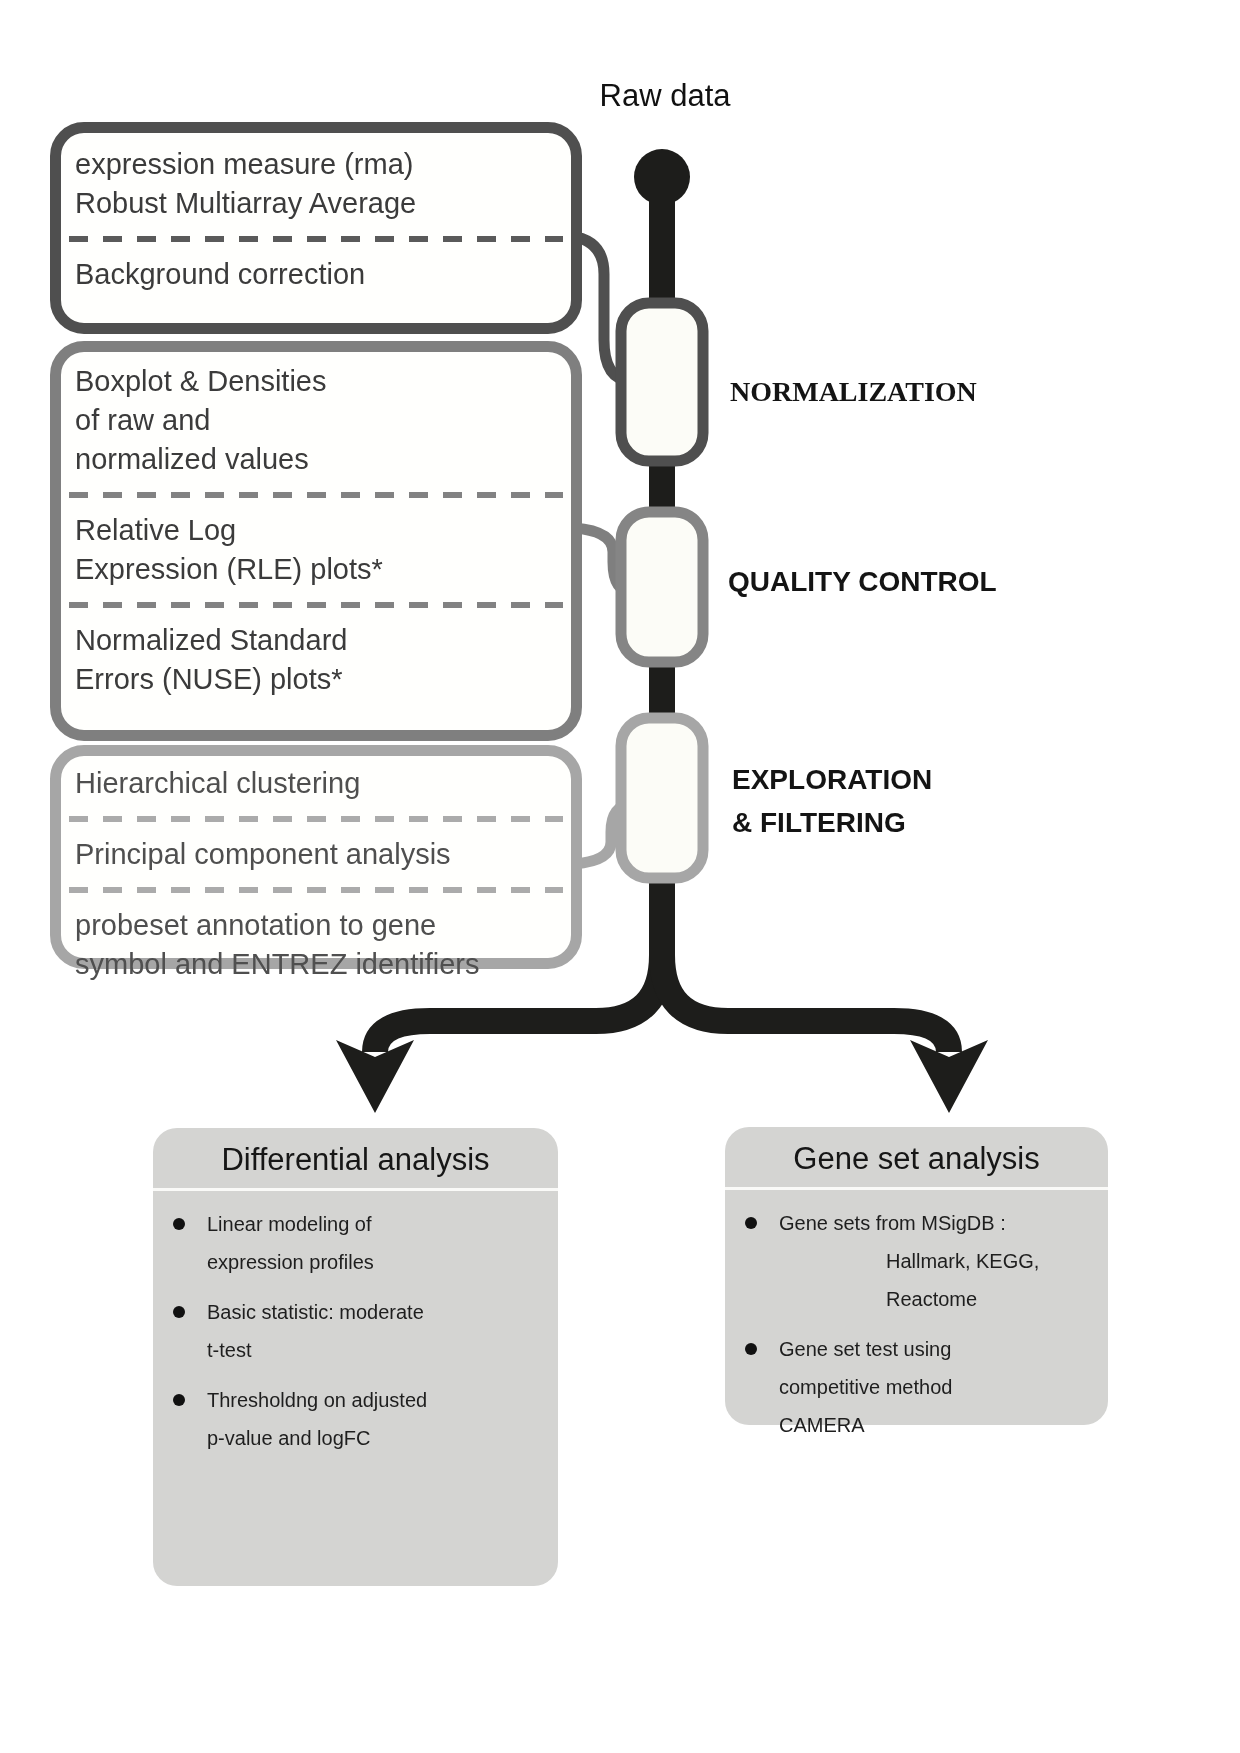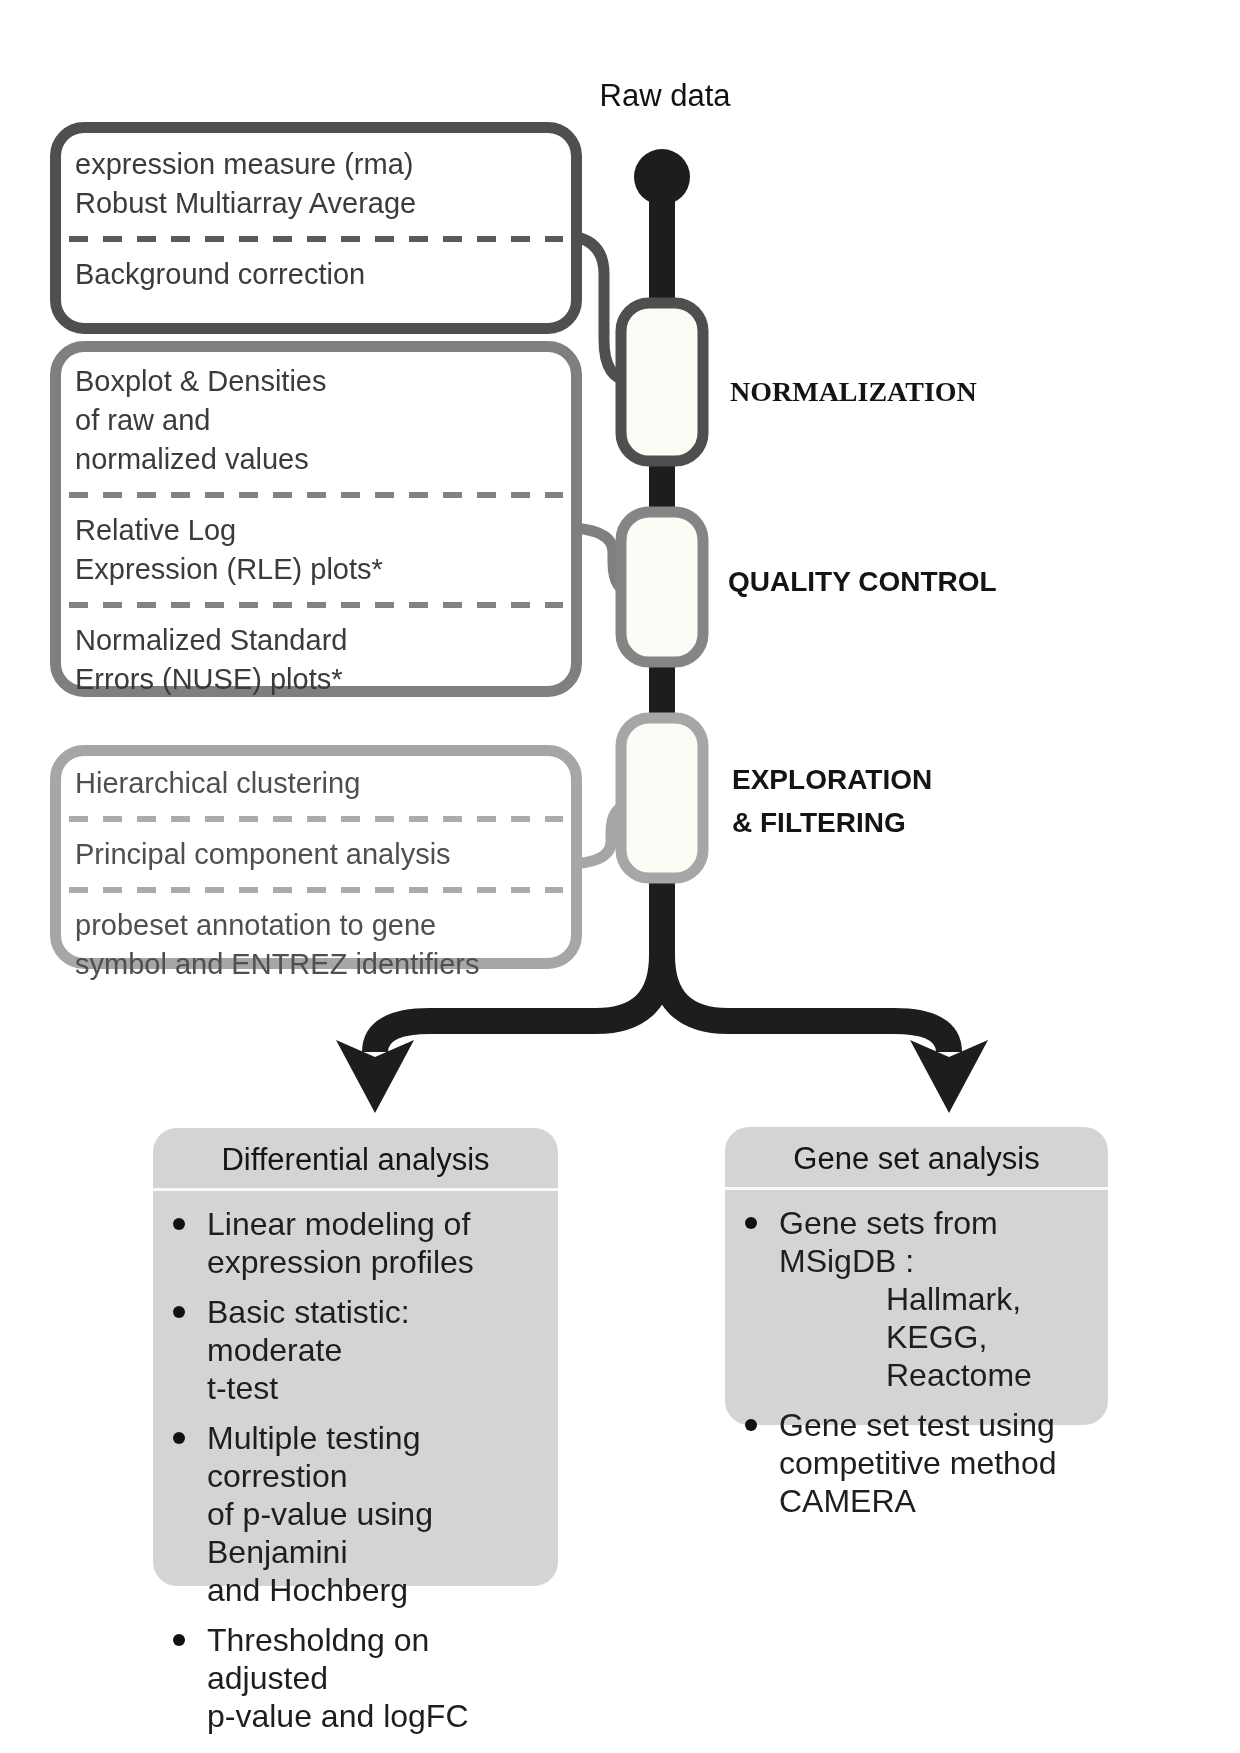--- a/index.html
+++ b/index.html
@@ -8,21 +8,21 @@
     font-family:"Liberation Sans", sans-serif;
   }
   #pipeline-svg{position:absolute;left:0;top:0;z-index:1;}
 
   
   .flowbox{
     position:absolute;left:50px;width:532px;background:#fffffd;
     border-radius:34px;box-sizing:border-box;z-index:2;
   }
   #box-normalization{top:122px;height:212px;border:11px solid #4f4f4f;}
-  #box-quality{top:341px;height:356px;border:11px solid #7f7f7f;}
+  #box-quality{top:341px;height:400px;border:11px solid #7f7f7f;}
   #box-exploration{top:745px;height:224px;border:11px solid #a6a6a6;}
   .row{padding:0 14px;font-size:29px;line-height:39px;color:#3b3b3b;}
   #box-exploration .row{color:#4f4f4f;}
   .row.first{padding-top:12px;}
   #box-quality .row.first{padding-top:10px;}
   #box-exploration .row.first{padding-top:8px;}
   .dashsep{height:6px;margin:13px 8px;}
   .dash-dark{background:repeating-linear-gradient(90deg,#5a5a5a 0 19px,transparent 19px 34px);}
   .dash-mid{background:repeating-linear-gradient(90deg,#828282 0 19px,transparent 19px 34px);}
   .dash-light{background:repeating-linear-gradient(90deg,#ababab 0 19px,transparent 19px 34px);}
@@ -45,21 +45,21 @@
     position:absolute;background:#d4d4d2;border-radius:24px;color:#1e1e1e;z-index:2;
     box-sizing:border-box;
   }
   #panel-differential{left:141px;top:1128px;width:405px;height:458px;margin-left:12px;}
   #panel-geneset{left:725px;top:1127px;width:383px;height:298px;}
   .panel-header{
     text-align:center;font-size:31px;padding-top:14px;height:46px;
     border-bottom:3px solid #fafaf8;color:#161616;
   }
   .bullets{padding:14px 6px 0 20px;}
-  .bullet{display:flex;margin-bottom:12px;font-size:32px;line-height:38px;}
+  .bullet{display:flex;margin-bottom:12px;font-size:20px;line-height:38px;}
   .bullet .dot{width:34px;flex:none;}
   .bullet .dot::before{
     content:"";display:block;width:12px;height:12px;border-radius:50%;
     background:#111;margin-top:13px;
   }
   .bullet .lines{flex:1;}
   .line.indent{margin-left:107px;}
 </style>
 </head>
 <body>
@@ -152,28 +152,20 @@
       <div class="bullet">
         <div class="dot"></div>
         <div class="lines">
           <div class="line">Basic statistic: moderate</div>
           <div class="line">t-test</div>
         </div>
       </div>
       <div class="bullet">
         <div class="dot"></div>
         <div class="lines">
-          <div class="line">Multiple testing correstion</div>
-          <div class="line">of p-value using Benjamini</div>
-          <div class="line">and Hochberg</div>
-        </div>
-      </div>
-      <div class="bullet">
-        <div class="dot"></div>
-        <div class="lines">
           <div class="line">Thresholdng on adjusted</div>
           <div class="line">p-value and logFC</div>
         </div>
       </div>
     </div>
   </div>
 
   <div id="panel-geneset" class="panel">
     <div class="panel-header">Gene set analysis</div>
     <div class="bullets">

